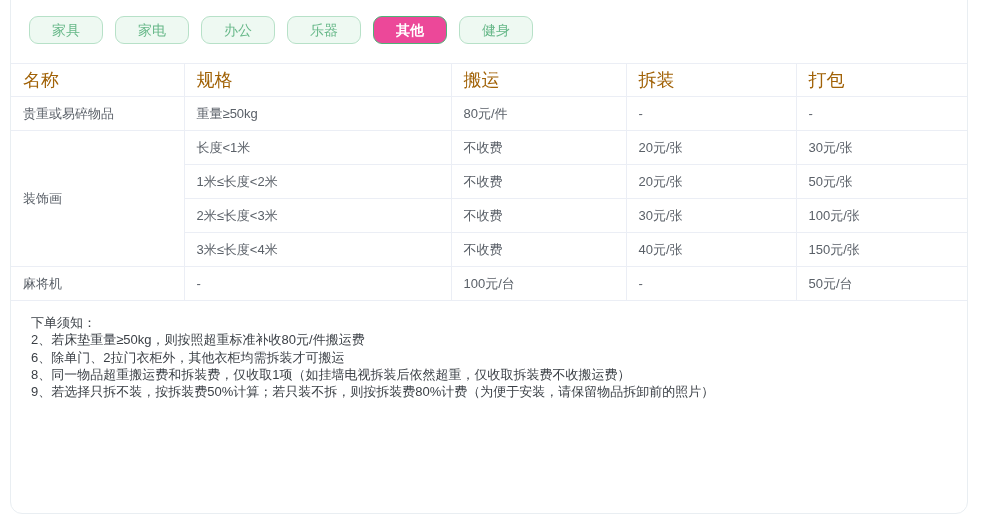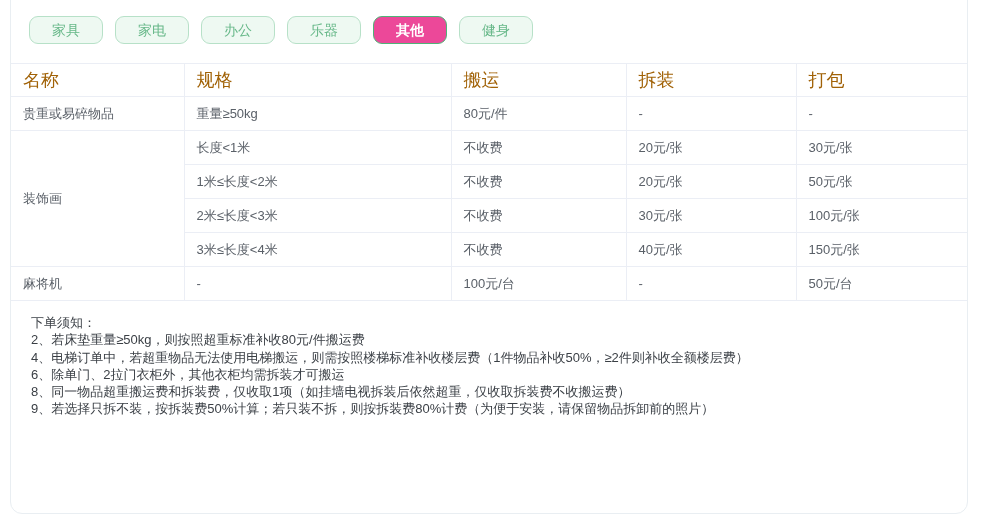--- a/index.html
+++ b/index.html
@@ -151,19 +151,18 @@
         <td>100元/台</td>
         <td>-</td>
         <td>50元/台</td>
       </tr>
     </tbody>
   </table>
 
   <div class="notes">
     <div>下单须知：</div>
     <div>2、若床垫重量≥50kg，则按照超重标准补收80元/件搬运费</div>
-    <div>4、电梯订单中，若超重物品无法使用电梯搬运，则需按照楼梯标准补收楼层费（1件物品补收50%，≥2件则补收全额楼层费）</div>
     <div>6、除单门、2拉门衣柜外，其他衣柜均需拆装才可搬运</div>
     <div>8、同一物品超重搬运费和拆装费，仅收取1项（如挂墙电视拆装后依然超重，仅收取拆装费不收搬运费）</div>
     <div>9、若选择只拆不装，按拆装费50%计算；若只装不拆，则按拆装费80%计费（为便于安装，请保留物品拆卸前的照片）</div>
   </div>
 
 </div>
 
 </body></html>

